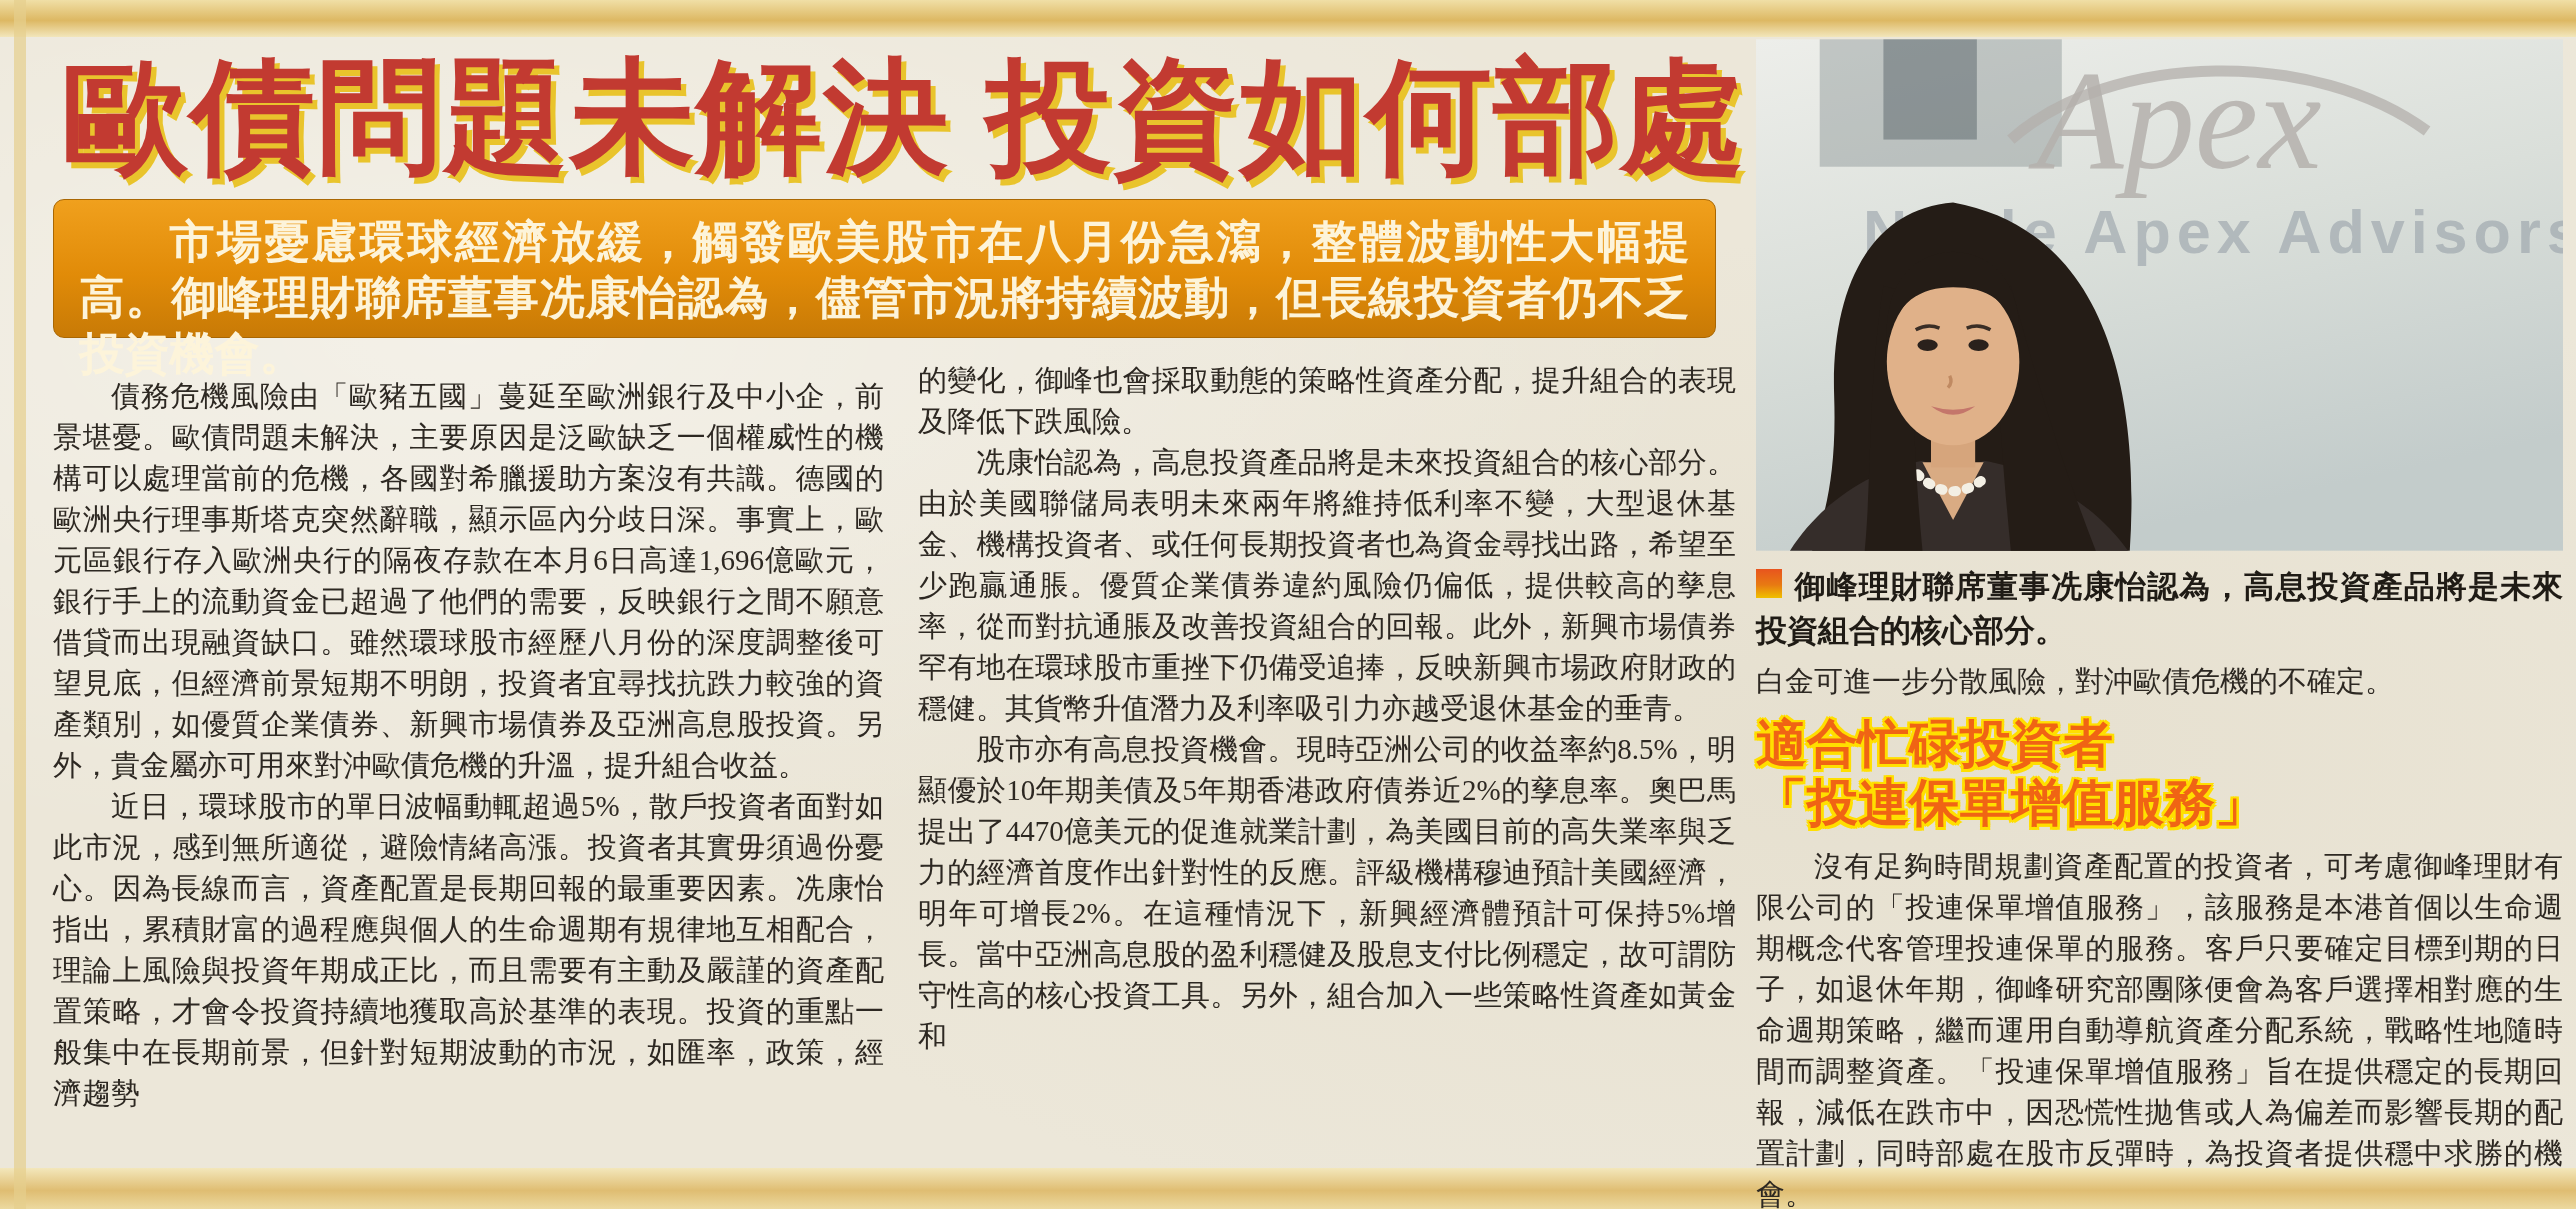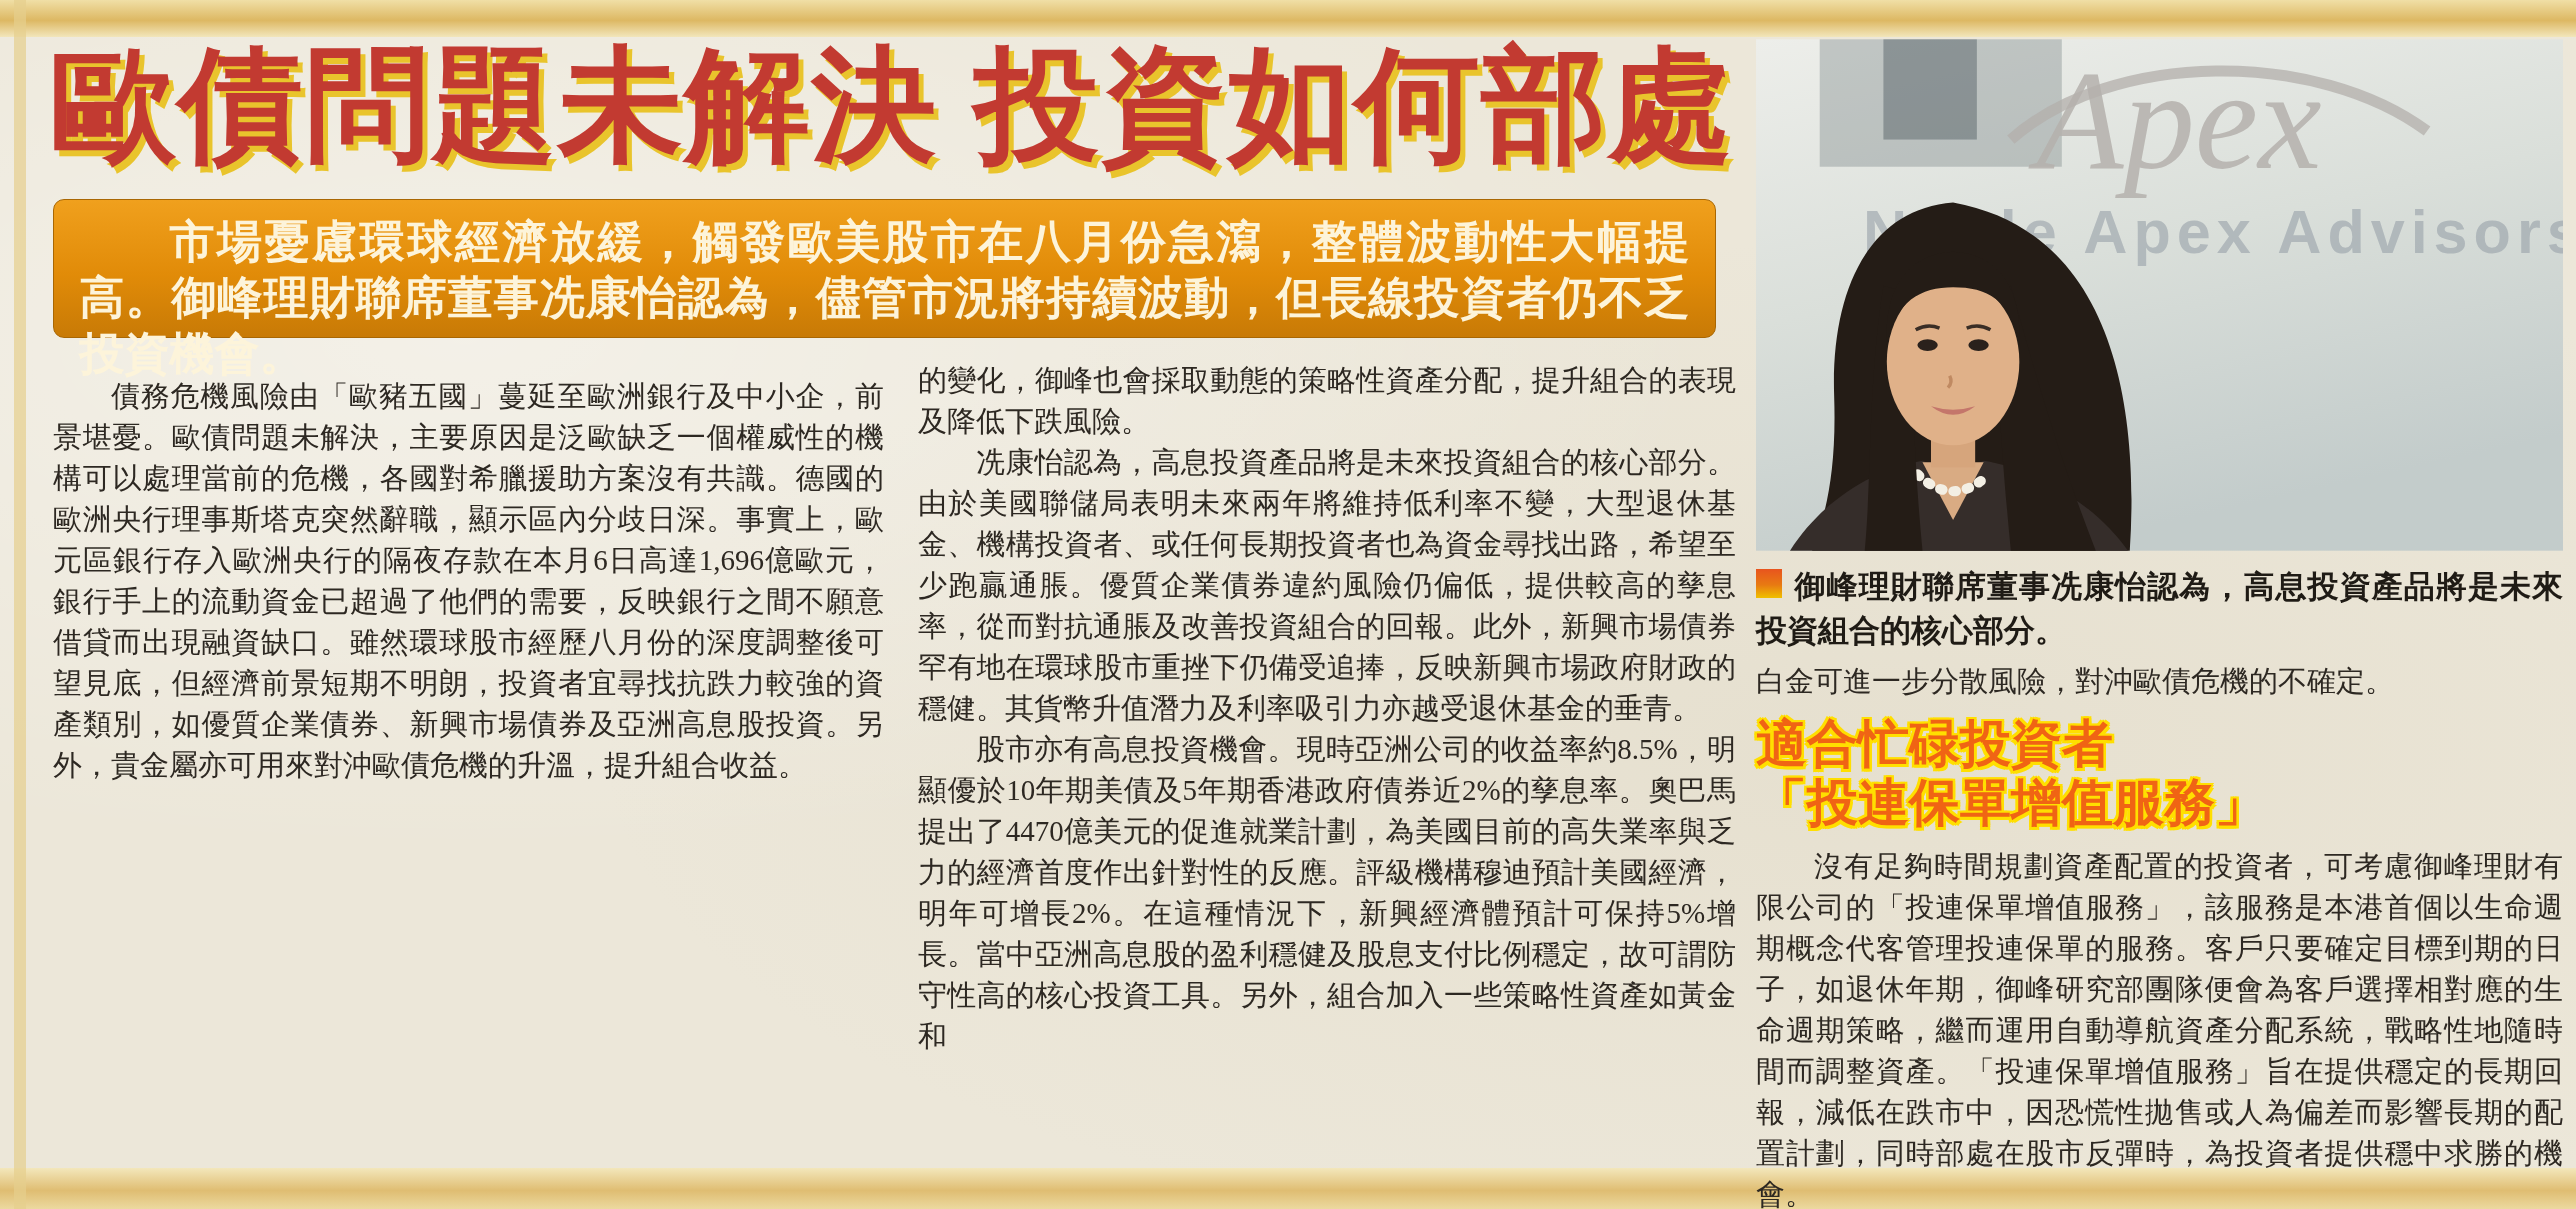--- a/index.html
+++ b/index.html
@@ -14,21 +14,21 @@
       radial-gradient(ellipse at 18% 28%, rgba(255,255,255,.40), transparent 42%),
       radial-gradient(ellipse at 72% 62%, rgba(208,198,172,.22), transparent 48%),
       #ece7d9;
   }
   .band{position:absolute;left:0;right:0;height:37px;}
   .band-top{top:0;background:linear-gradient(180deg,#f0dfa6 0%,#ddb863 55%,#f2e6bb 100%);}
   .band-bottom{bottom:0;height:41px;background:linear-gradient(180deg,#f3e7bb 0%,#dfbd72 55%,#ecd9a0 100%);}
   .band-left{position:absolute;top:0;bottom:0;left:13.6px;width:12px;background:#e6cf8d;opacity:.7;}
 
   .headline{
-    position:absolute;left:51px;top:37px;margin:0;white-space:nowrap;
+    position:absolute;left:51px;top:37px;margin:12px;white-space:nowrap;
     font-family:"Liberation Sans", sans-serif;font-weight:900;
     font-size:125px;line-height:136px;letter-spacing:1.7px;
     color:#c23a31;text-shadow:5.1px 6px 0 #e9c42c;
   }
   .standfirst{
     position:absolute;left:53px;top:199px;width:1663px;height:139px;box-sizing:border-box;
     background:linear-gradient(180deg,#f0a01d 0%,#e18b08 55%,#c87a06 100%);
     border:1.7px solid #a96703;border-radius:11px;
     padding:13.6px 25.5px 0 25.5px;
   }
@@ -79,20 +79,21 @@
   <div class="band-left"></div>
 
   <h1 class="headline">歐債問題未解決 投資如何部處</h1>
 
   <div class="standfirst">
     <p>市場憂慮環球經濟放緩，觸發歐美股市在八月份急瀉，整體波動性大幅提高。御峰理財聯席董事冼康怡認為，儘管市況將持續波動，但長線投資者仍不乏投資機會。</p>
   </div>
 
   <div class="col col1">
     <p class="body indent">債務危機風險由「歐豬五國」蔓延至歐洲銀行及中小企，前景堪憂。歐債問題未解決，主要原因是泛歐缺乏一個權威性的機構可以處理當前的危機，各國對希臘援助方案沒有共識。德國的歐洲央行理事斯塔克突然辭職，顯示區內分歧日深。事實上，歐元區銀行存入歐洲央行的隔夜存款在本月6日高達1,696億歐元，銀行手上的流動資金已超過了他們的需要，反映銀行之間不願意借貸而出現融資缺口。雖然環球股市經歷八月份的深度調整後可望見底，但經濟前景短期不明朗，投資者宜尋找抗跌力較強的資產類別，如優質企業債券、新興市場債券及亞洲高息股投資。另外，貴金屬亦可用來對沖歐債危機的升溫，提升組合收益。</p>
+    <p class="body indent">近日，環球股市的單日波幅動輒超過5%，散戶投資者面對如此市況，感到無所適從，避險情緒高漲。投資者其實毋須過份憂心。因為長線而言，資產配置是長期回報的最重要因素。冼康怡指出，累積財富的過程應與個人的生命週期有規律地互相配合，理論上風險與投資年期成正比，而且需要有主動及嚴謹的資產配置策略，才會令投資持續地獲取高於基準的表現。投資的重點一般集中在長期前景，但針對短期波動的市況，如匯率，政策，經濟趨勢</p>
   </div>
 
   <div class="col col2">
     <p class="body">的變化，御峰也會採取動態的策略性資產分配，提升組合的表現及降低下跌風險。</p>
     <p class="body indent">冼康怡認為，高息投資產品將是未來投資組合的核心部分。由於美國聯儲局表明未來兩年將維持低利率不變，大型退休基金、機構投資者、或任何長期投資者也為資金尋找出路，希望至少跑贏通脹。優質企業債券違約風險仍偏低，提供較高的孳息率，從而對抗通脹及改善投資組合的回報。此外，新興市場債券罕有地在環球股市重挫下仍備受追捧，反映新興市場政府財政的穩健。其貨幣升值潛力及利率吸引力亦越受退休基金的垂青。</p>
     <p class="body indent">股市亦有高息投資機會。現時亞洲公司的收益率約8.5%，明顯優於10年期美債及5年期香港政府債券近2%的孳息率。奧巴馬提出了4470億美元的促進就業計劃，為美國目前的高失業率與乏力的經濟首度作出針對性的反應。評級機構穆迪預計美國經濟，明年可增長2%。在這種情況下，新興經濟體預計可保持5%增長。當中亞洲高息股的盈利穩健及股息支付比例穩定，故可謂防守性高的核心投資工具。另外，組合加入一些策略性資產如黃金和</p>
   </div>
 
   <div class="col col3">
 

